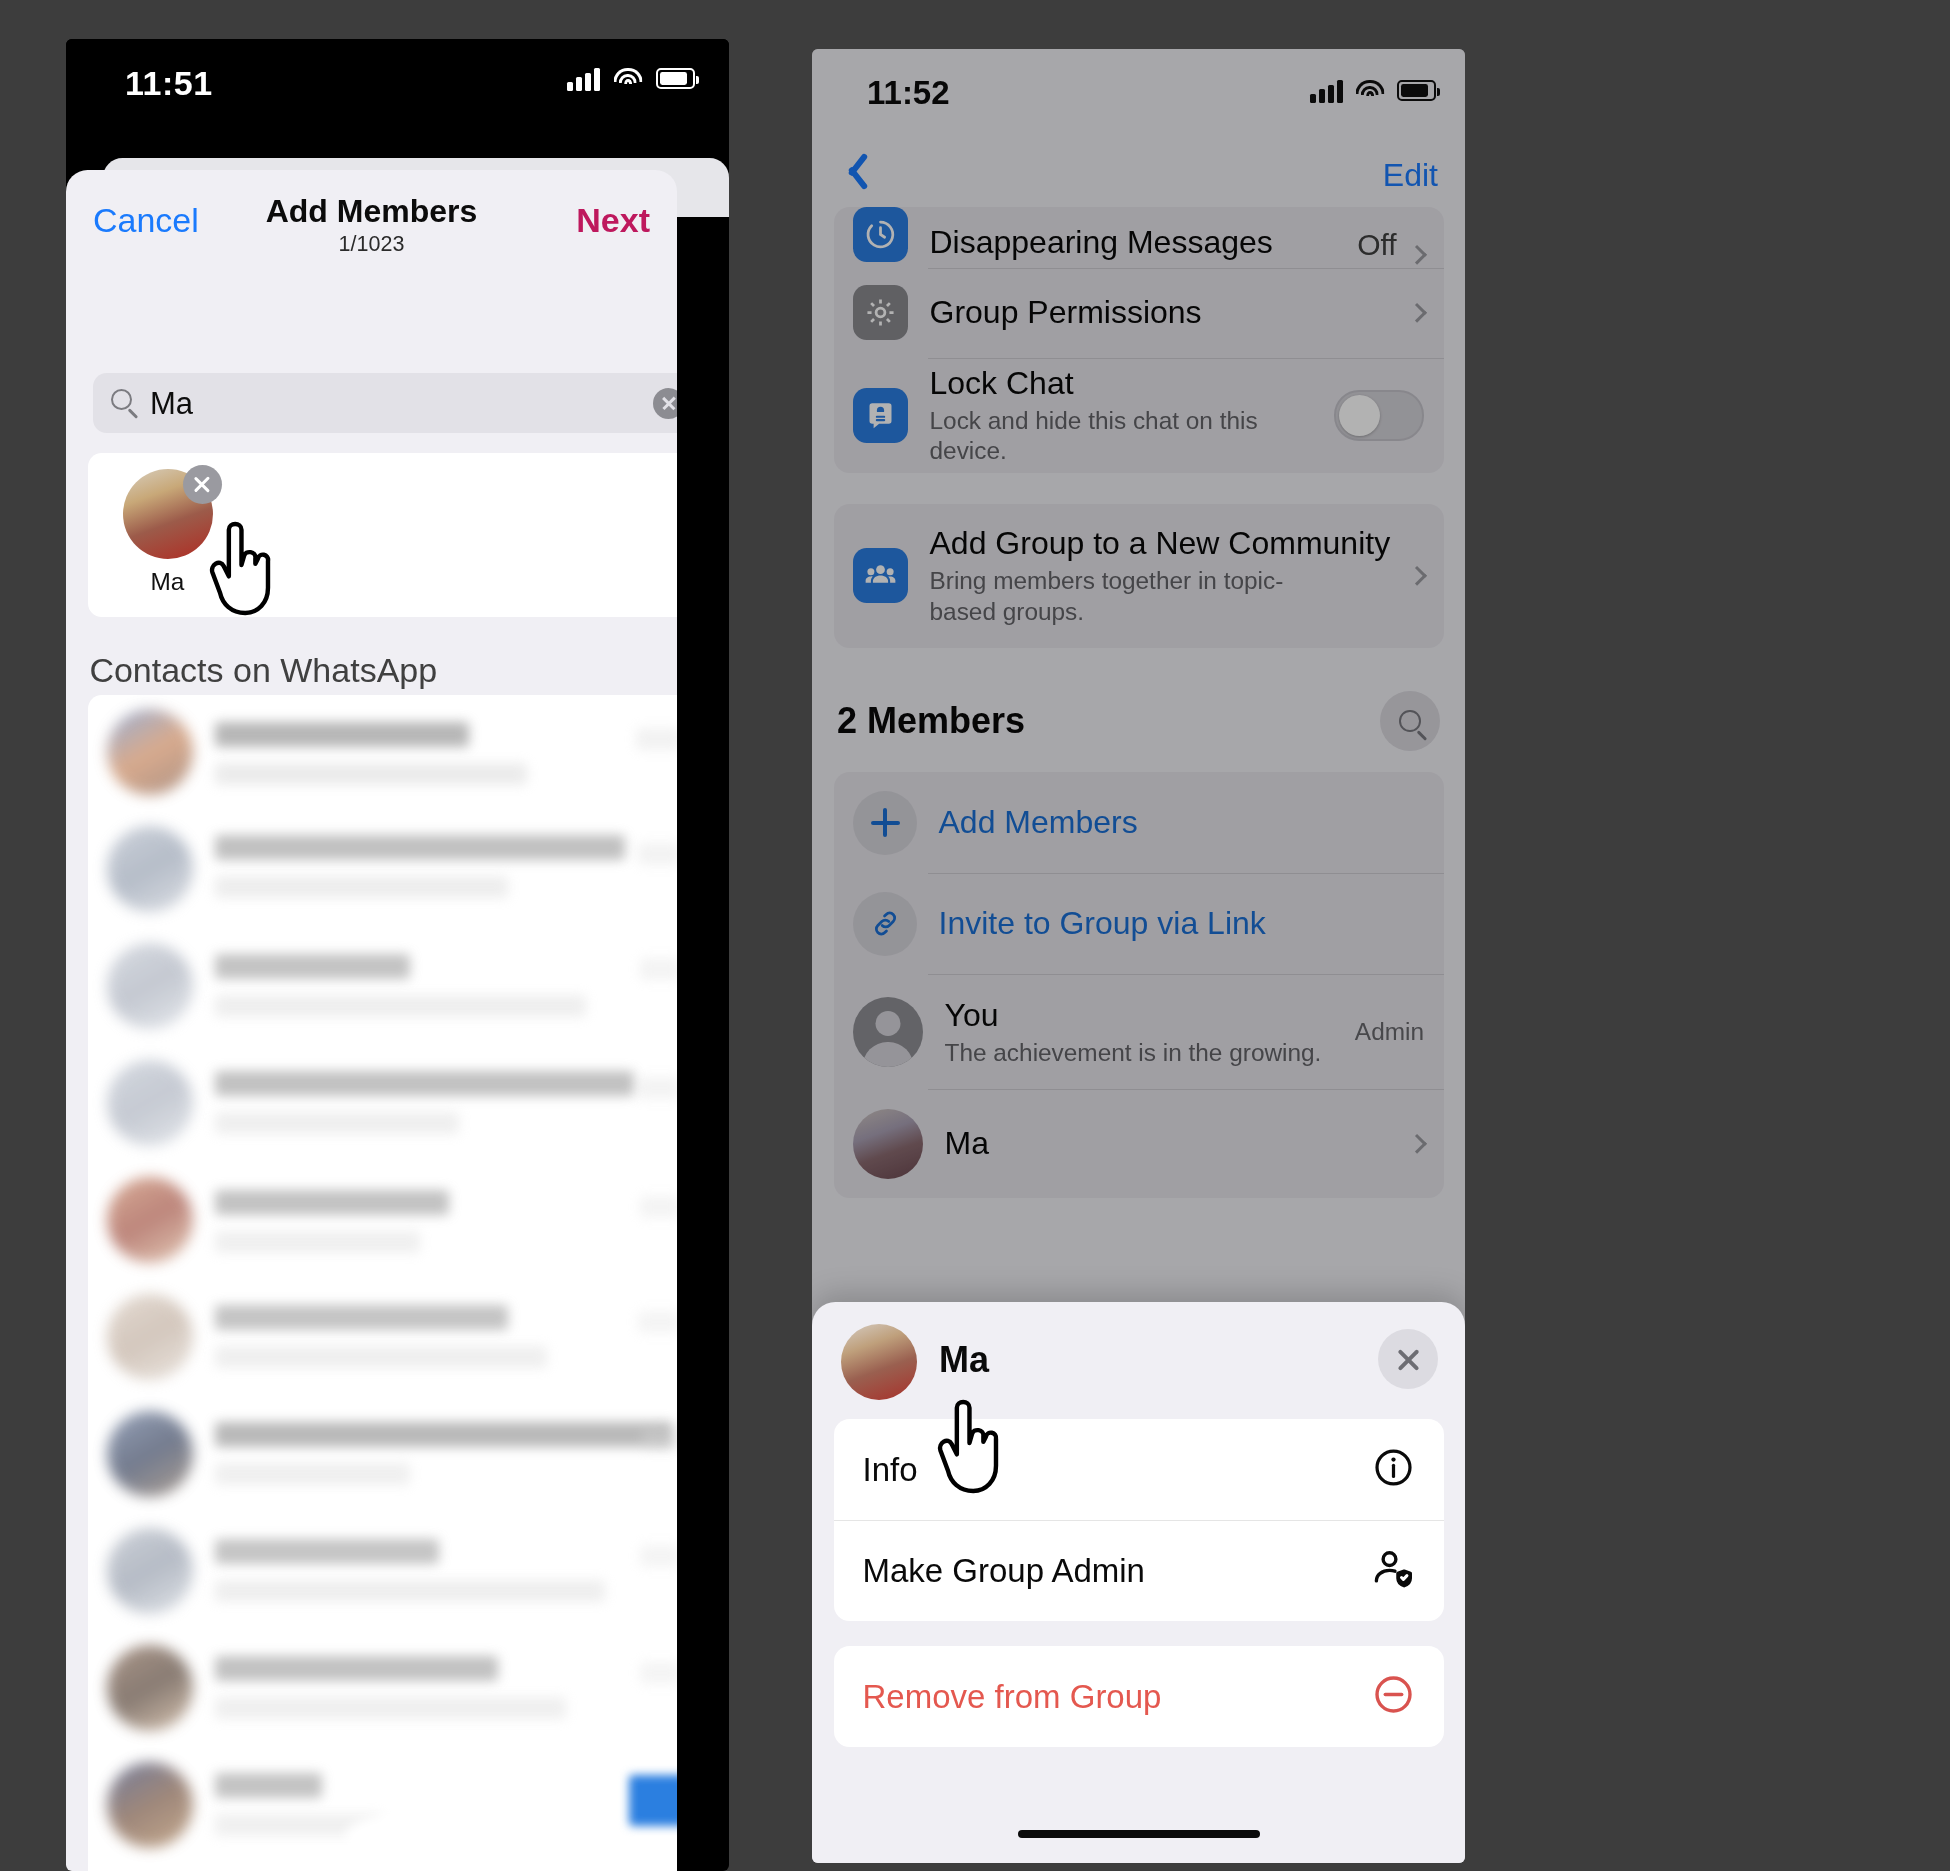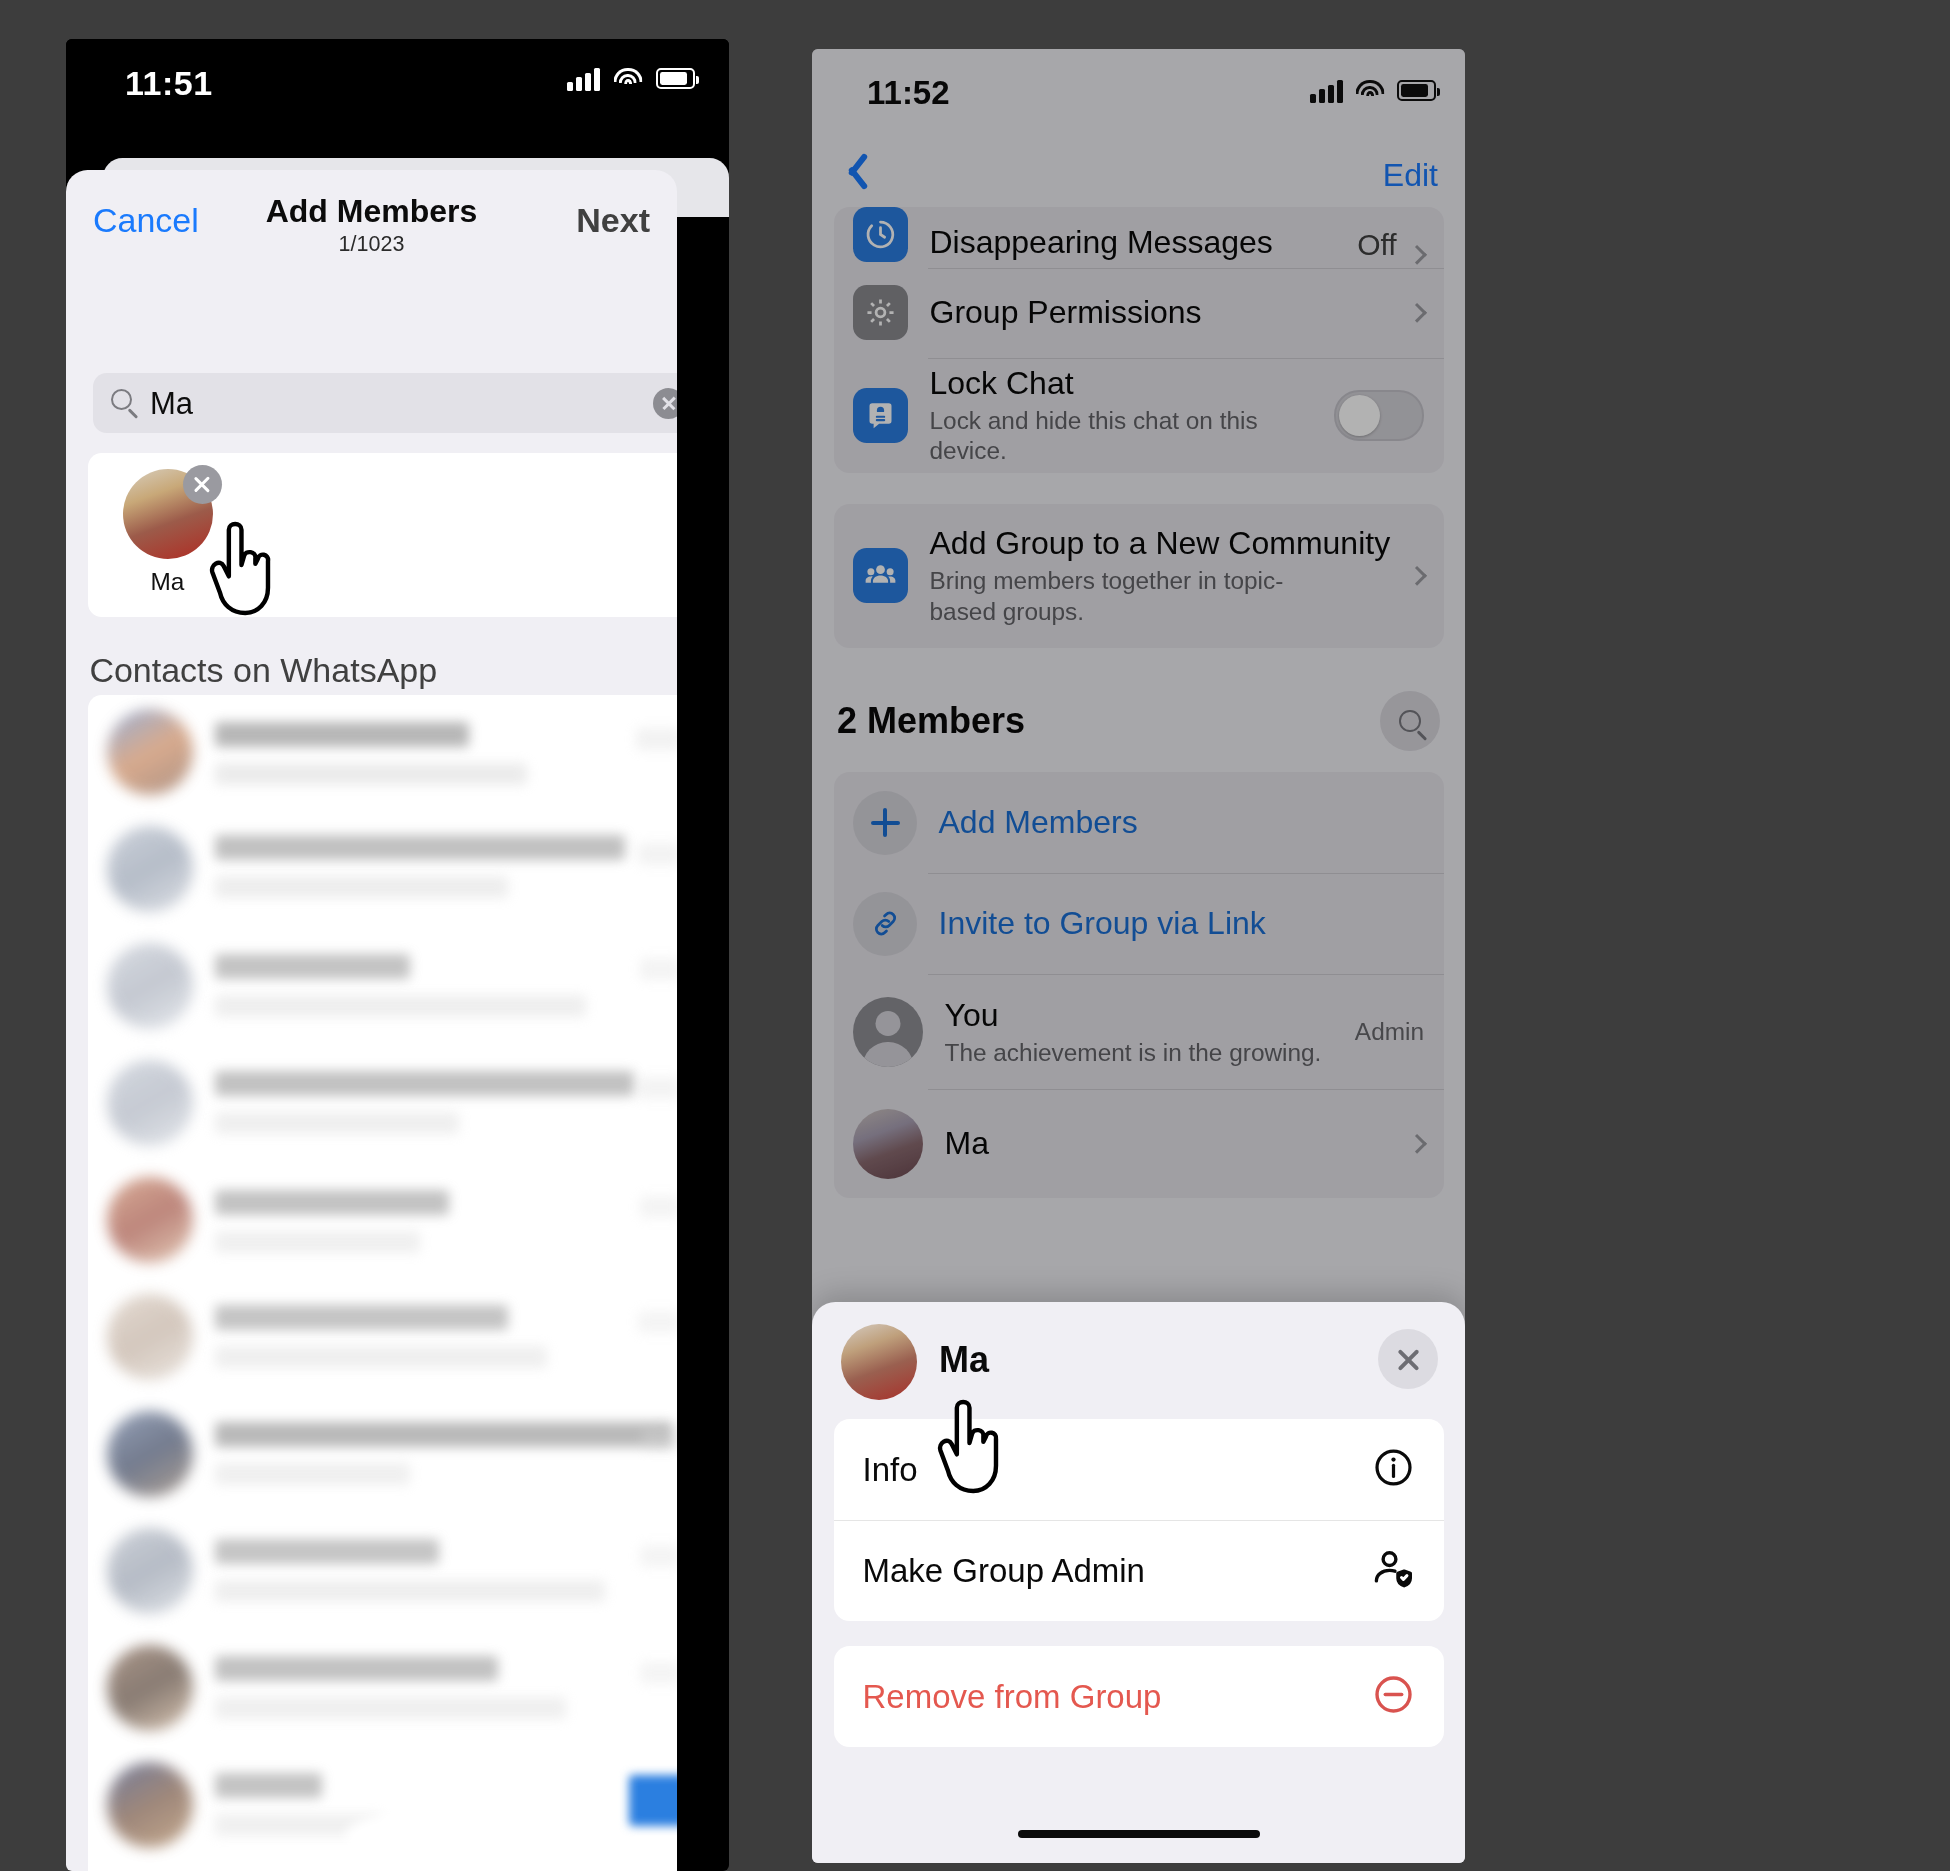--- a/index.html
+++ b/index.html
@@ -52,21 +52,21 @@
   .l-sheet {
     position: absolute; left: 0; top: 131px; width: 611px; height: 1702px;
     background: #f0eff4; border-radius: 21.5px 21.5px 0 0; overflow: hidden;
   }
   .l-nav { position: relative; height: 101px; }
   .l-cancel { position: absolute; left: 27px; top: 31px; font-size: 34px; color: #1a7afd; }
   .l-title { position: absolute; left: 0; right: 0; top: 23.4px; text-align: center;
              font-size: 32px; font-weight: 700; color: #0b0b0b; }
   .l-count { position: absolute; left: 0; right: 0; top: 62px; text-align: center;
              font-size: 21.5px; color: #2b2b2b; }
-  .l-next { position: absolute; right: 27px; top: 31px; font-size: 34px; font-weight: 600; color: #404040; }
+  .l-next { position: absolute; right: 27px; top: 31px; font-size: 34px; font-weight: 600; color: #be185d; }
 
   .l-search {
     position: absolute; left: 27px; top: 203px; width: 609px; height: 60px;
     background: #e2e1e7; border-radius: 13.7px;
   }
   .l-search .mag {
     position: absolute; left: 17.6px; top: 15.6px; width: 21.5px; height: 21.5px;
     border: 2.9px solid #7b7b80; border-radius: 50%;
   }
   .l-search .mag::after { content:''; position:absolute; right:-8.8px; bottom:-6.8px; width:11.7px;

